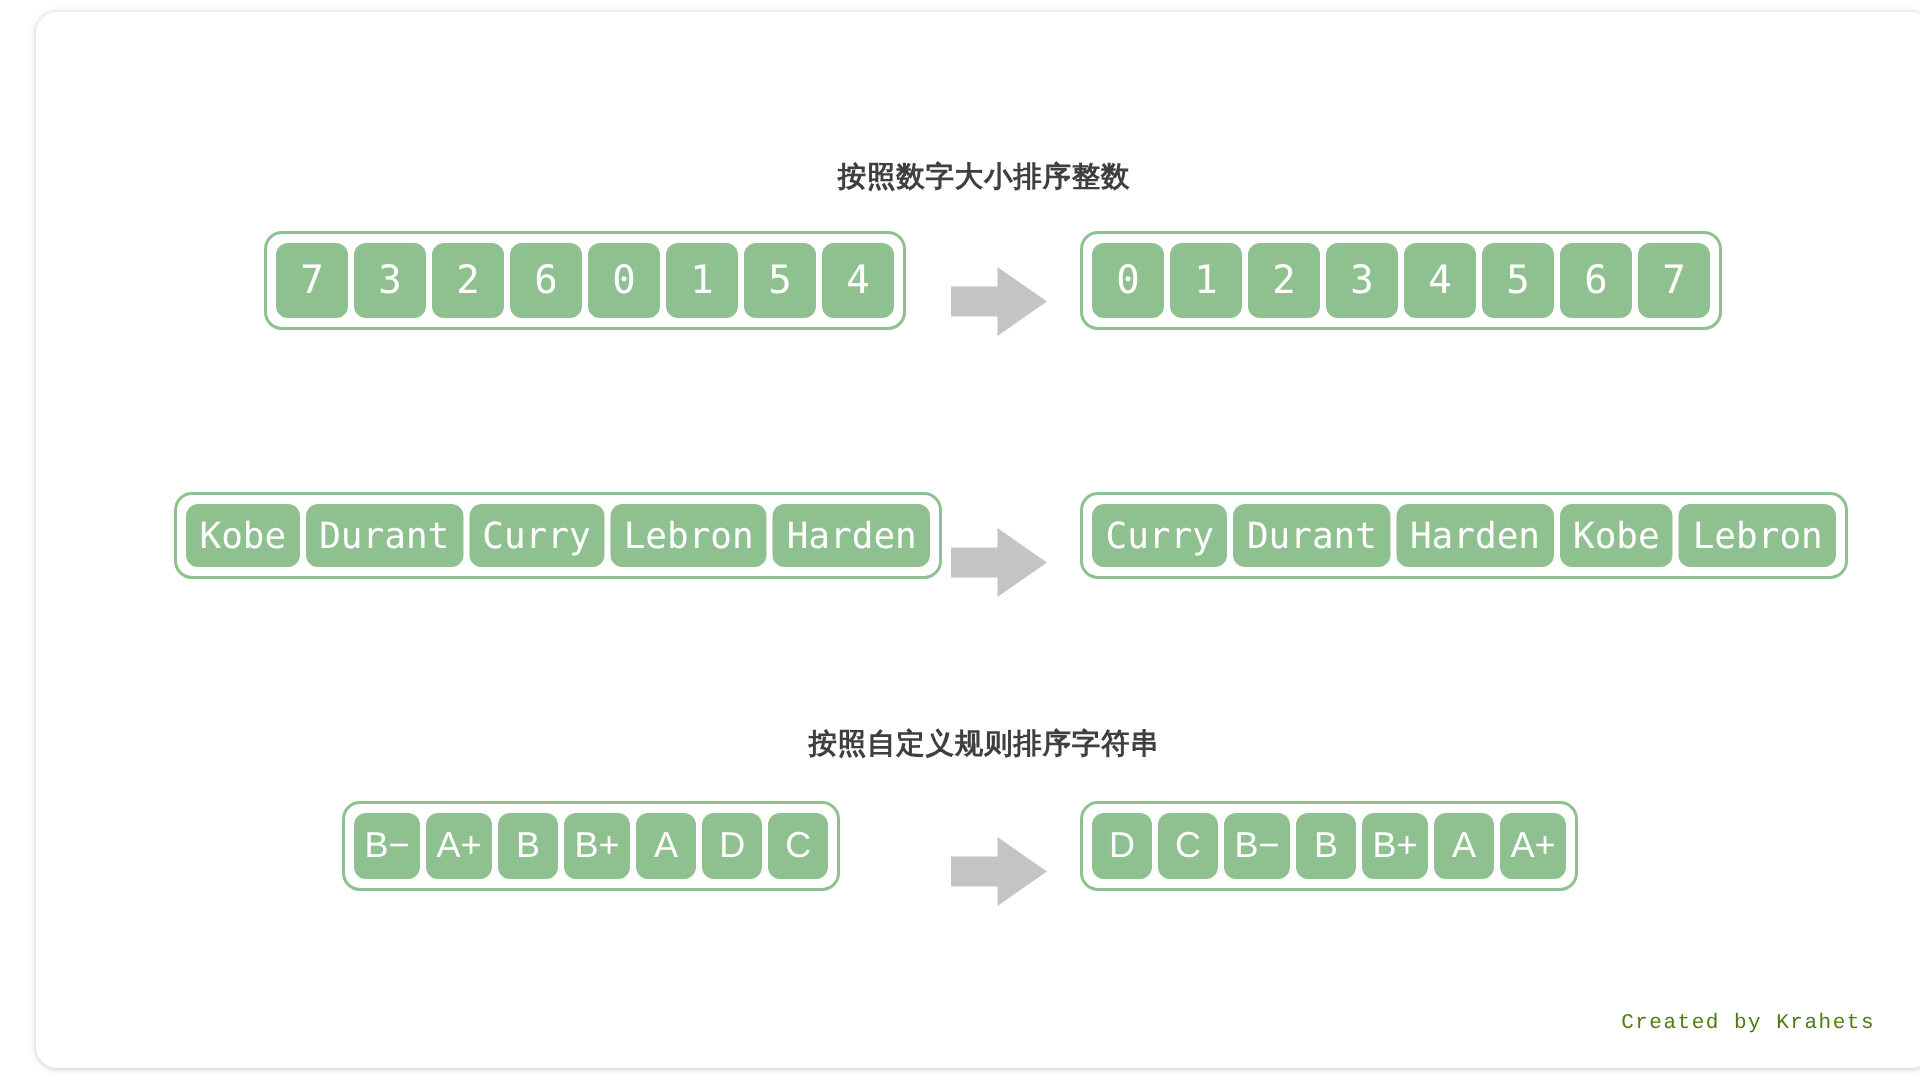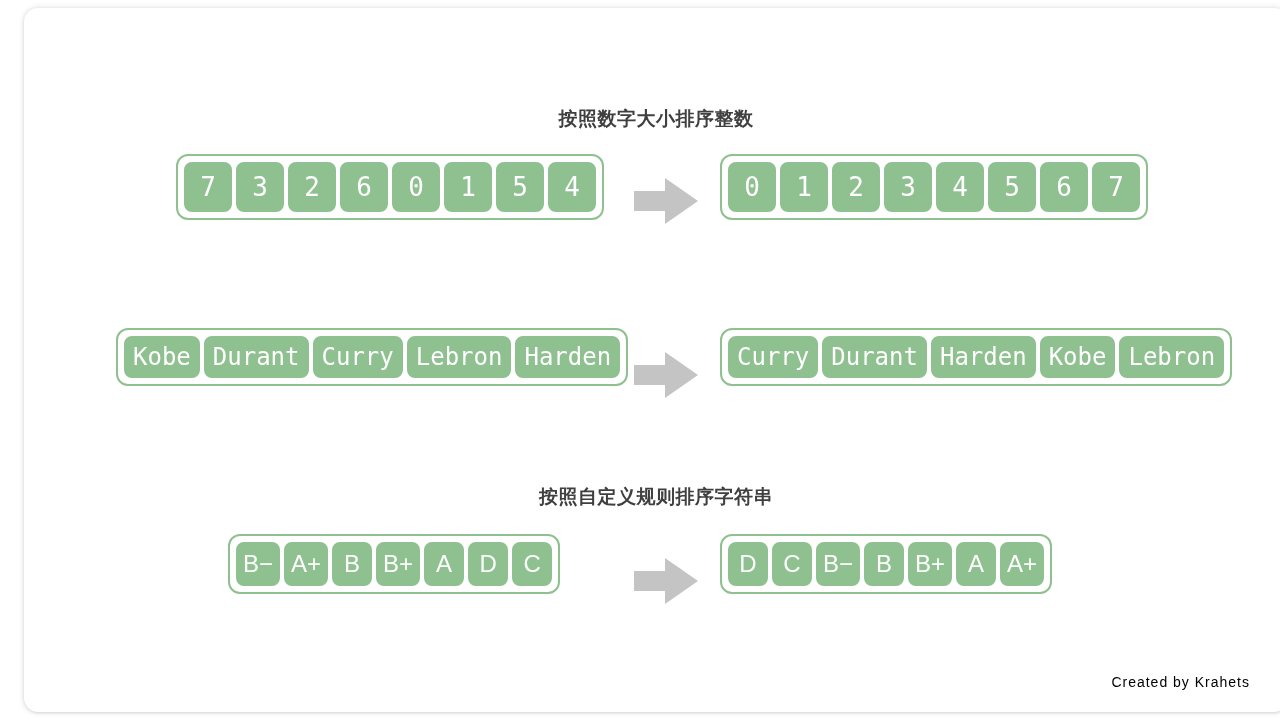--- a/index.html
+++ b/index.html
@@ -115,23 +115,23 @@
     height: 0;
     border-top: 23px solid transparent;
     border-bottom: 23px solid transparent;
     border-left: 33px solid #c4c4c4;
   }
 
   #footer {
     position: absolute;
     right: 38px;
     bottom: 22px;
-    font-family: Liberation Sans, sans-serif;
+    font-family: Liberation Mono, monospace;
     font-size: 14px;
-    color: #000000;
+    color: #4d7c0f;
     letter-spacing: 1px;
   }
 </style>
 </head>
 <body>
 
 <div id="card">
 
   <div class="section" style="top:98px;">
     <div class="section-title">按照数字大小排序整数</div>

